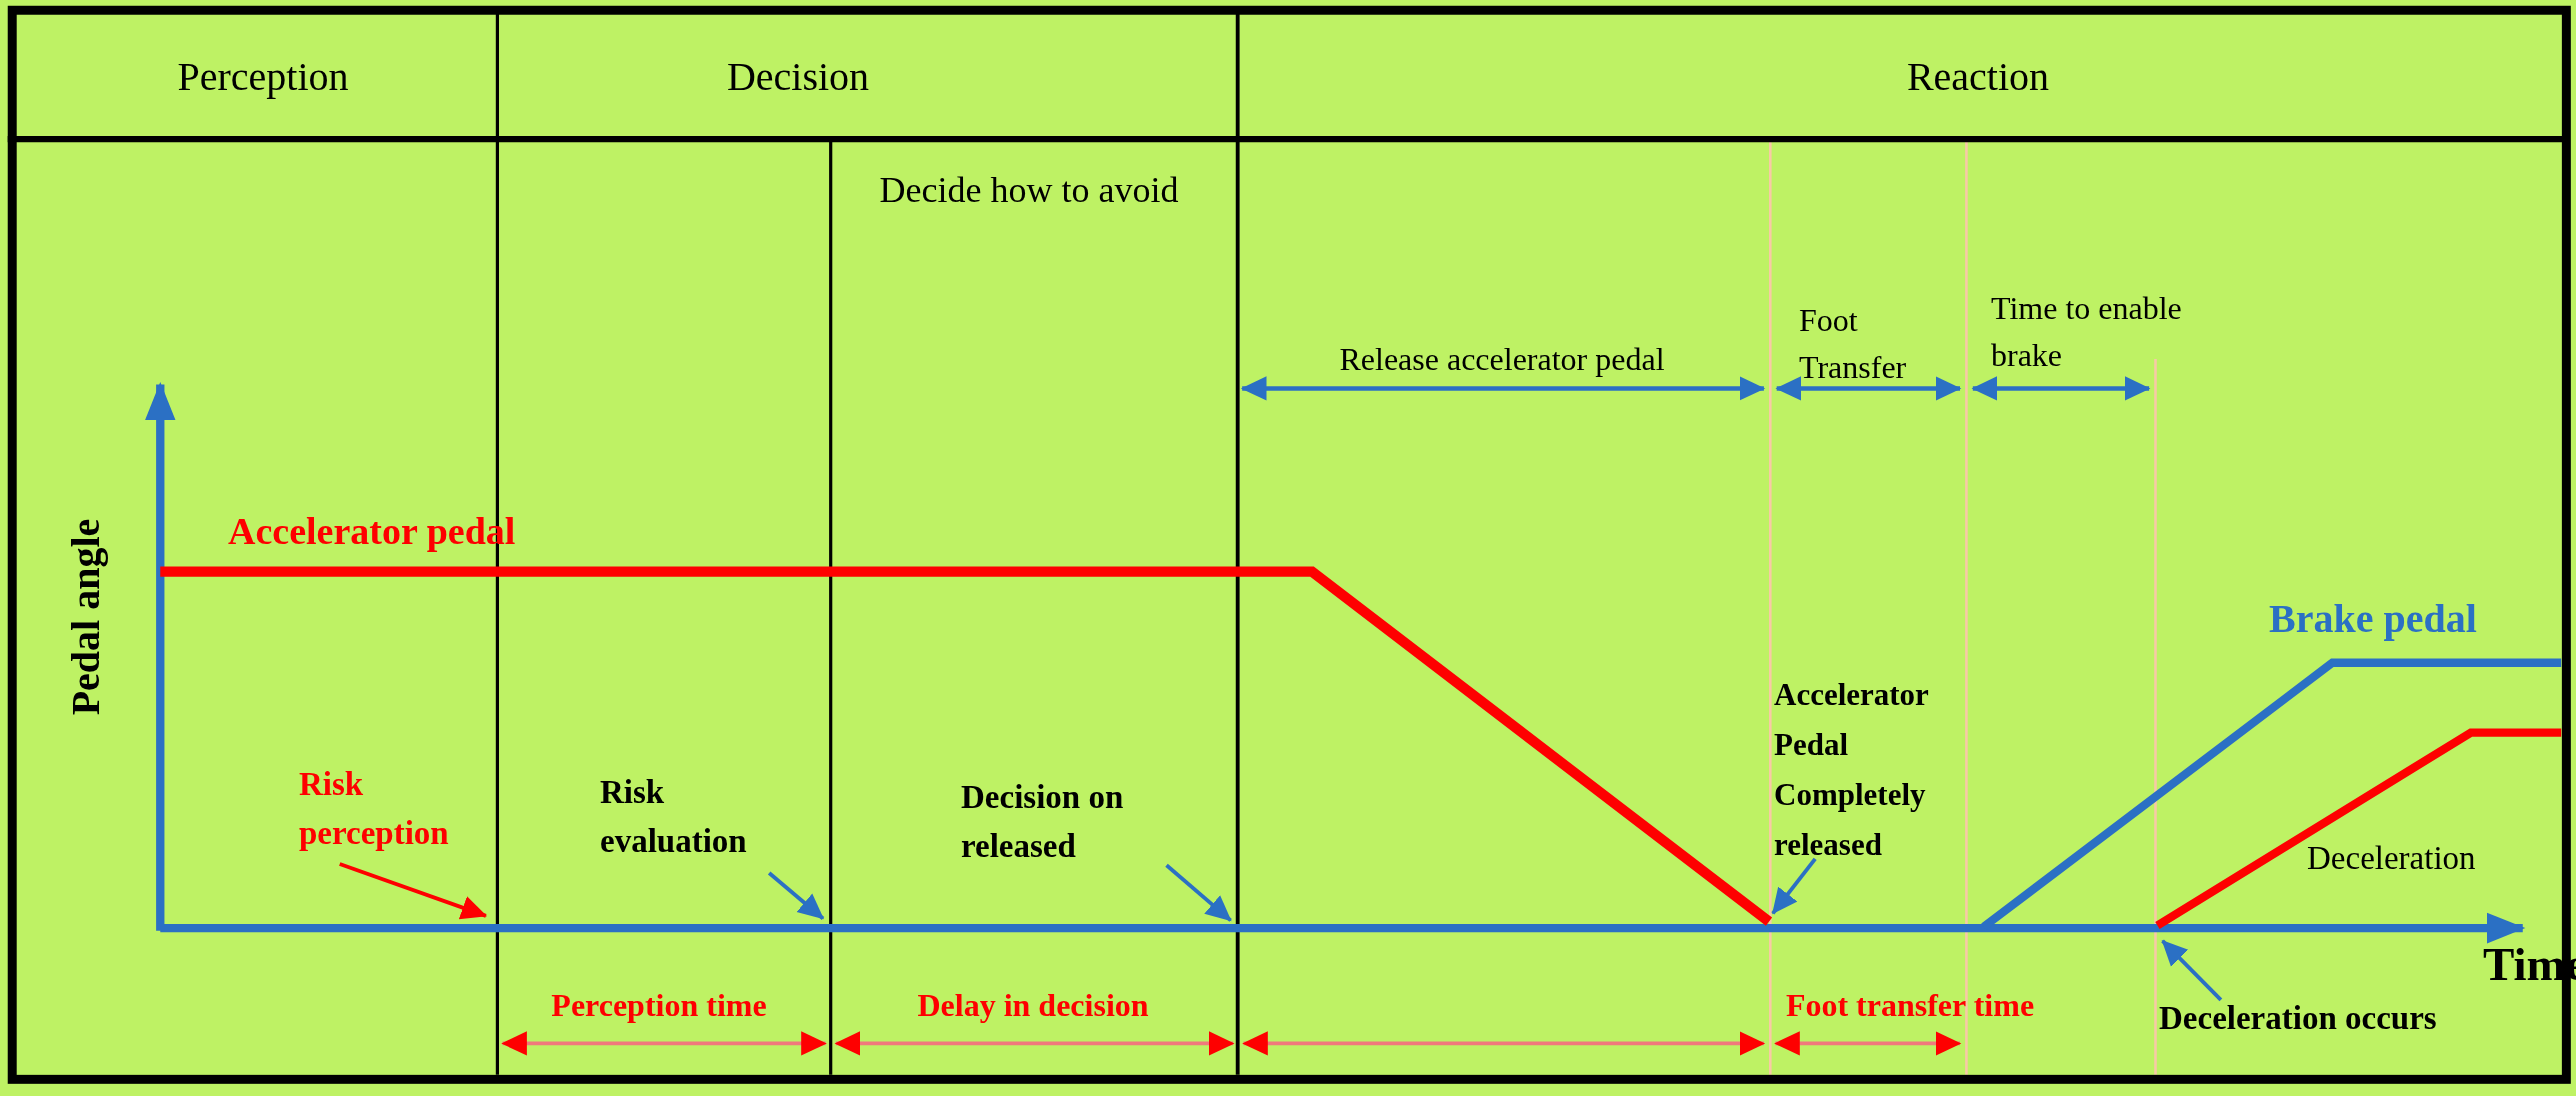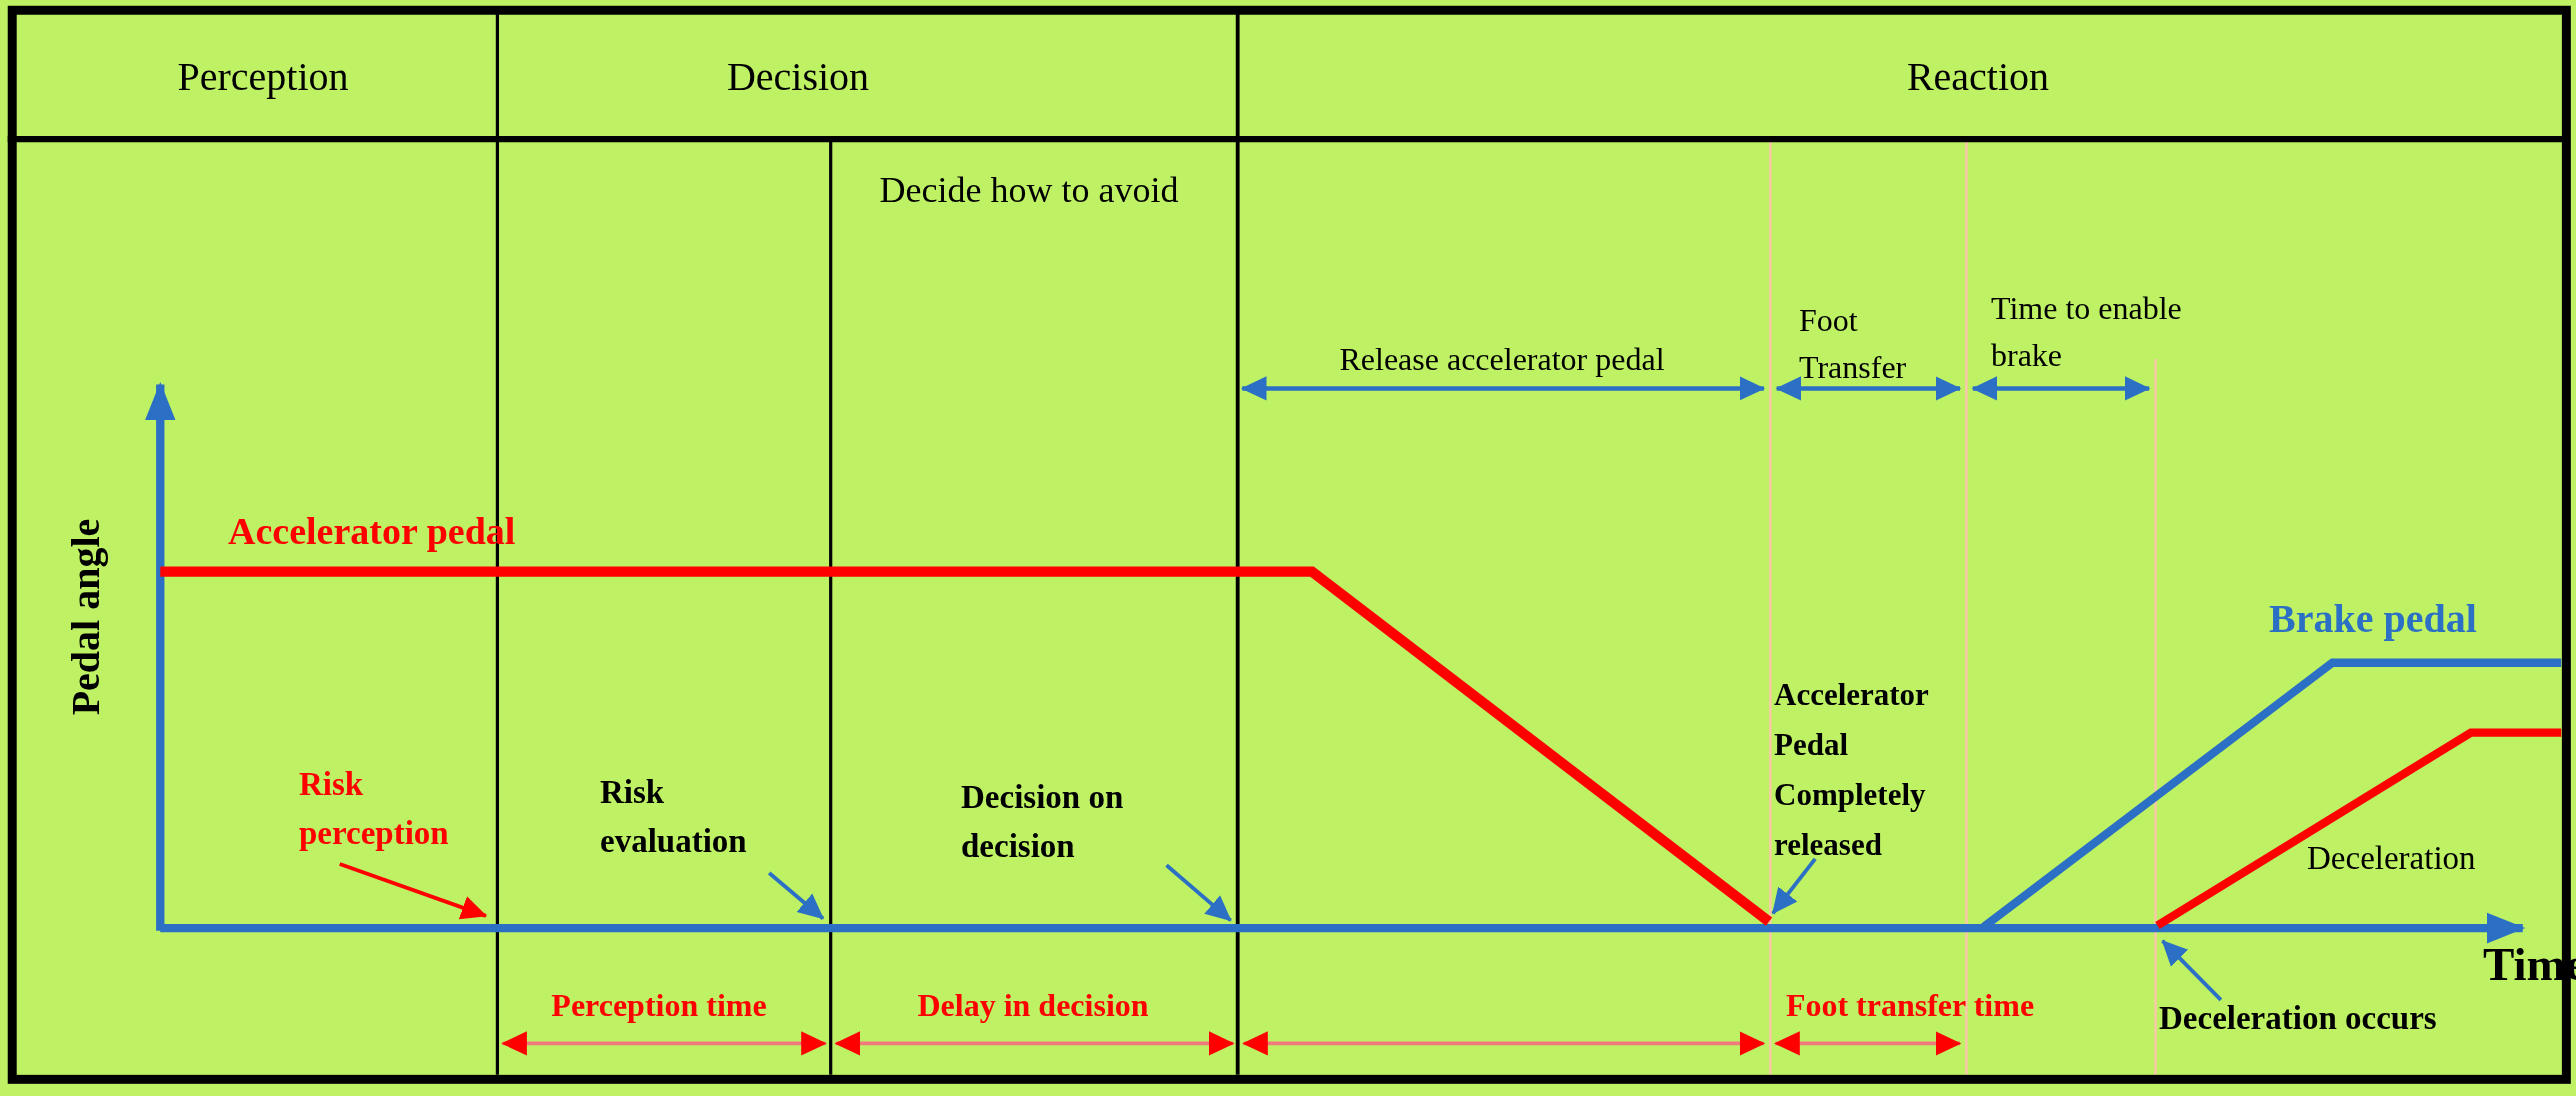--- a/index.html
+++ b/index.html
@@ -92,21 +92,21 @@
 brake</div>
 
   <div class="lbl b red" style="left:228px;top:510px;font-size:38px;white-space:nowrap;">Accelerator pedal</div>
   <div class="lbl b blue" style="left:2269px;top:596px;font-size:40px;white-space:nowrap;">Brake pedal</div>
 
   <div class="lbl evt red" style="left:299px;top:760px;">Risk
 perception</div>
   <div class="lbl evt" style="left:600px;top:768px;">Risk
 evaluation</div>
   <div class="lbl evt" style="left:961px;top:773px;">Decision on
-decision</div>
+released</div>
   <div class="lbl evt" style="left:1774px;top:670px;font-size:31px;line-height:50px;">Accelerator
 Pedal
 Completely
 released</div>
   <div class="lbl" style="left:2307px;top:840px;font-size:33px;white-space:nowrap;">Deceleration</div>
   <div class="lbl b" style="left:2483px;top:937px;font-size:47px;white-space:nowrap;">Time</div>
   <div class="lbl b" style="left:2159px;top:1000px;font-size:33px;white-space:nowrap;">Deceleration occurs</div>
 
   <div class="lbl dur-bot ctr" style="left:659px;top:987px;">Perception time</div>
   <div class="lbl dur-bot ctr" style="left:1033px;top:987px;">Delay in decision</div>

